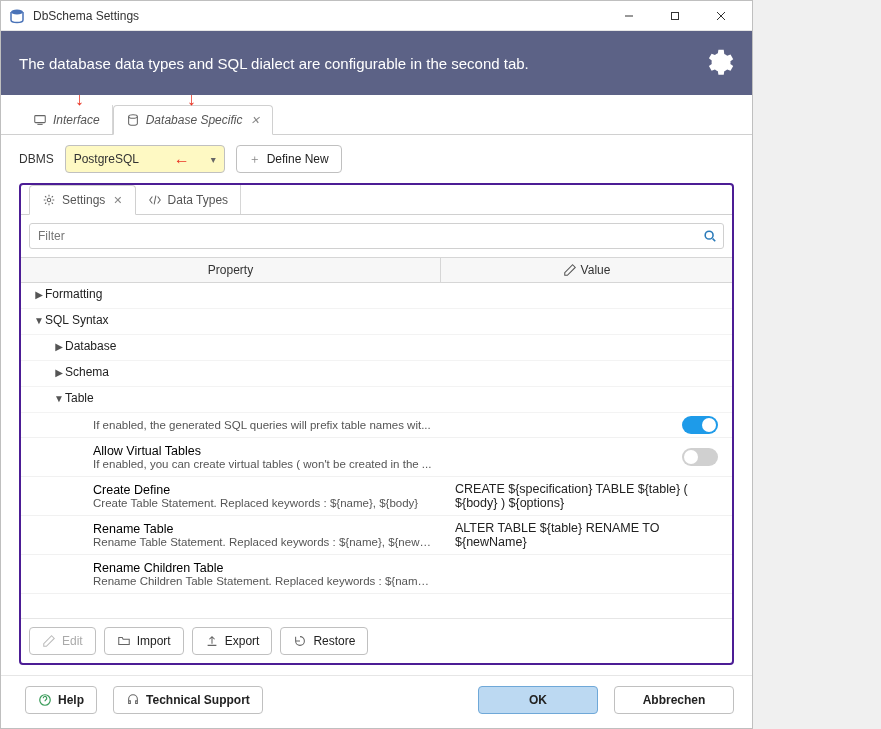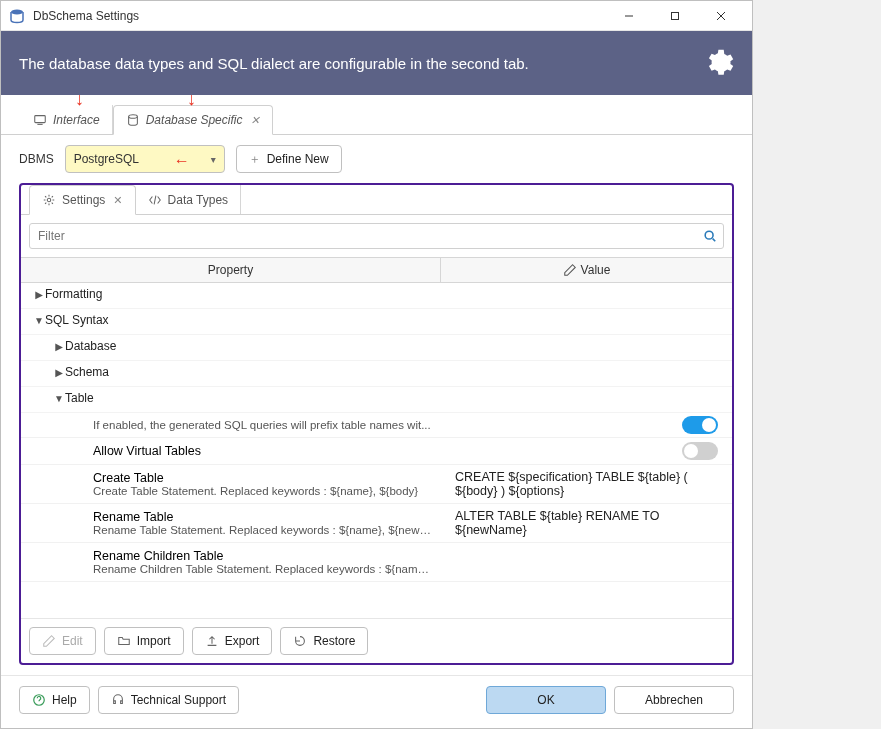--- a/index.html
+++ b/index.html
@@ -45,21 +45,21 @@
   .setting-title { font-size:12.5px; color:#000;}
   .setting-desc { font-size:11.5px; color:#555; white-space:nowrap; overflow:hidden; text-overflow:ellipsis; max-width:340px;}
   .setting-right { flex:1; display:flex; align-items:center; justify-content:flex-end; padding:0 14px; font-size:12.5px; color:#222;}
   .toggle { width:36px; height:18px; border-radius:10px; position:relative;}
   .toggle .knob { position:absolute; width:14px; height:14px; border-radius:50%; background:#fff; top:2px;}
   .toggle.on { background:#1e9be9;}
   .toggle.on .knob { right:2px; }
   .toggle.off { background:#d0d0d0;}
   .toggle.off .knob { left:2px;}
   .bottom-toolbar { display:flex; gap:8px; padding:8px; border-top:1px solid #e6e6e6;}
-  .footer { display:flex; align-items:center; padding:10px 18px 14px 18px; gap:8px; border-top:1px solid #e6e6e6;}
+  .footer { display:flex; align-items:center; padding:10px 18px 14px 24px; gap:16px; border-top:1px solid #e6e6e6;font-weight:bold;}
   .footer .spacer { flex:1; }
   .btn.primary { background:#bcd9f2; border-color:#6fa8d8; width:120px; justify-content:center;}
   .btn.wide { width:120px; justify-content:center;}
   .icon-svg { width:14px; height:14px; display:block; }
 </style>
 </head>
 <body>
 
 <div class="window">
 
@@ -211,31 +211,32 @@
           <div class="setting-right">
               <div class="toggle on">
                 <div class="knob"></div>
               </div>
             </div>
         </div>
 
         <div class="setting-row">
           <div class="setting-left">
             <div class="setting-title">Allow Virtual Tables</div>
+            <div class="setting-desc">If enabled, you can create virtual tables ( won't be created in the ...</div>
           </div>
           <div class="setting-right">
               <div class="toggle off">
                 <div class="knob"></div>
               </div>
             </div>
         </div>
 
         <div class="setting-row">
           <div class="setting-left">
-            <div class="setting-title">Create Table</div>
+            <div class="setting-title">Create Define</div>
             <div class="setting-desc">Create Table Statement. Replaced keywords : ${name}, ${body}</div>
           </div>
           <div class="setting-right">
               <span>CREATE ${specification} TABLE ${table} ( ${body} ) ${options}</span>
             </div>
         </div>
 
         <div class="setting-row">
           <div class="setting-left">
             <div class="setting-title">Rename Table</div>

